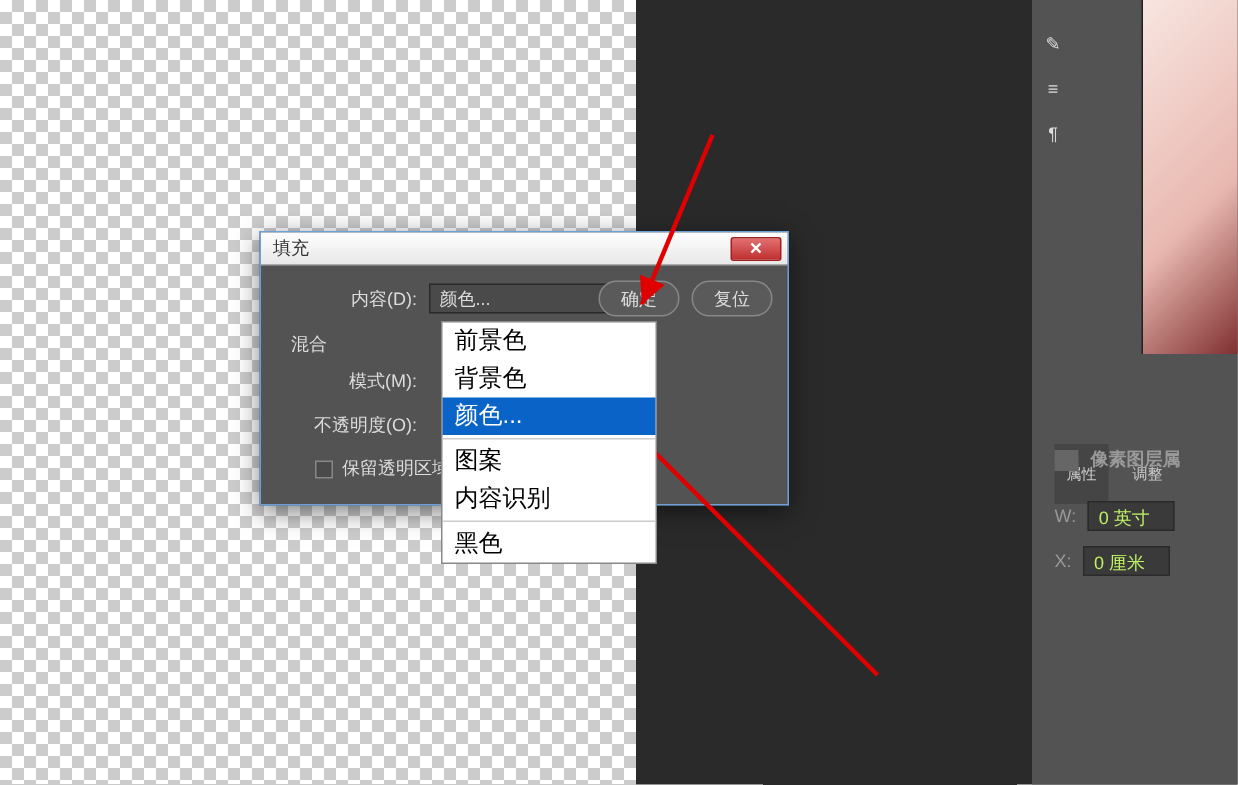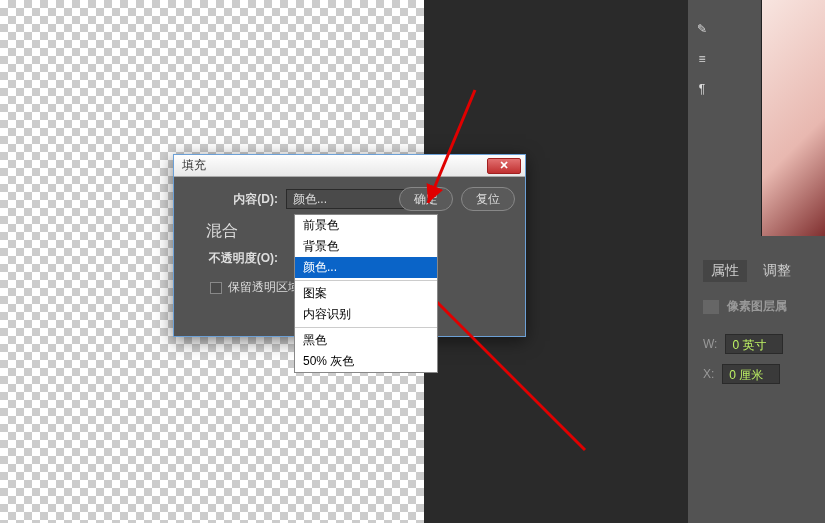--- a/index.html
+++ b/index.html
@@ -21,21 +21,21 @@
 
 .right-panel {
   position: absolute; top: 0; left: 688px; width: 137px; height: 523px;
   background: #535353;
 }
 .tool-icons { position: absolute; left: 4px; top: 20px; display: flex; flex-direction: column; gap: 12px; }
 .tool-icon { width: 20px; height: 18px; display: flex; align-items: center; justify-content: center; color: #ddd; cursor: pointer; }
 .color-picker-area { position: absolute; right: 0; top: 0; width: 64px; height: 236px; background: linear-gradient(135deg, #f8e5e0 0%, #e8b8b0 60%, #803030 100%); border-left: 1px solid #222; }
 
 .panel-tabs { position: absolute; top: 260px; left: 15px; display: flex; gap: 8px; }
-.panel-tab { padding: 2px 8px; color: #ccc; cursor: pointer; font-size: 14px; }
+.panel-tab { padding: 13px 8px; color: #ccc; cursor: pointer; font-size: 10px; margin-top: 36px; }
 .panel-tab.active { background: #454545; }
 
 .props-row { position: absolute; left: 15px; display: flex; align-items: center; gap: 8px; color: #999; font-size: 11px; }
 .props-icon-row { top: 298px; font-weight: bold; }
 .props-w-row { top: 334px; }
 .props-x-row { top: 364px; }
 .props-input { background: #3a3a3a; border: 1px solid #2a2a2a; color: #bef264; padding: 2px 6px; width: 58px; height: 20px; }
 .small-icon { width: 16px; height: 14px; background: #666; display: inline-block; }
 
 
@@ -52,22 +52,22 @@
 .dialog-title { color: #333; font-size: 12px; }
 .close-btn {
   width: 34px; height: 16px; background: linear-gradient(#e27070,#c03030);
   border: 1px solid #a02020; border-radius: 2px; color: #fff;
   display: flex; align-items: center; justify-content: center; cursor: pointer;
   font-size: 11px; font-weight: bold;
 }
 
 .dialog-body { padding: 12px; color: #ddd; position: relative; height: calc(100% - 22px); }
 .field-row { display: flex; align-items: center; margin-bottom: 12px; }
-.field-label { width: 100px; text-align: right; padding-right: 8px; color: #ddd; font-size: 12px; font-weight: bold; }
-.fieldset-label { color: #ddd; font-size: 16px; margin-left: 20px; margin-bottom: 8px; position: relative; }
+.field-label { width: 100px; text-align: right; padding-right: 8px; color: #ddd; font-size: 12px; }
+.fieldset-label { color: #ddd; font-size: 12px; margin-left: 8px; margin-bottom: 8px; position: relative; }
 
 .dropdown {
   width: 145px; height: 20px; background: #4a4a4a;
   border: 1px solid #2a2a2a; color: #ddd; padding: 0 6px;
   display: flex; align-items: center; justify-content: space-between;
   cursor: pointer; position: relative;
 }
 .dropdown-arrow { font-size: 9px; color: #ddd; }
 
 .checkbox-row { display: flex; align-items: center; gap: 6px; margin-left: 24px; margin-top: 4px; }
@@ -79,21 +79,21 @@
   color: #ddd; border-radius: 12px; cursor: pointer;
   display: flex; align-items: center; justify-content: center; font-size: 12px;
 }
 
 
 .dropdown-list {
   position: absolute; top: 214px; left: 294px; width: 144px;
   background: #fff; border: 1px solid #888; z-index: 10;
 }
 .dropdown-item {
-  padding: 2px 8px; color: #000; font-size: 12px; cursor: pointer;
+  padding: 2px 8px; color: #000; font-size: 16px; cursor: pointer;
 }
 .dropdown-item.selected { background: #0a64c8; color: #fff; }
 .dropdown-sep { height: 1px; background: #ccc; margin: 2px 0; }
 
 
 .arrow { position: absolute; pointer-events: none; }
 .arrow svg { overflow: visible; }
 </style>
 </head>
 <body>
@@ -137,20 +137,23 @@
       <span class="field-label">内容(D):</span>
       <div class="dropdown">
         <span>颜色...</span>
         <span class="dropdown-arrow">▾</span>
       </div>
     </div>
 
     <div class="fieldset-label">混合</div>
 
     <div class="field-row">
+      <span class="field-label">模式(M):</span>
+    </div>
+    <div class="field-row">
       <span class="field-label">不透明度(O):</span>
     </div>
     <div class="checkbox-row">
       <div class="checkbox"></div>
       <span>保留透明区域</span>
     </div>
 
     <div class="dialog-buttons">
       <div class="dlg-btn">确定</div>
       <div class="dlg-btn">复位</div>
@@ -160,21 +163,20 @@
 
 <div class="dropdown-list">
   <div class="dropdown-item">前景色</div>
   <div class="dropdown-item">背景色</div>
   <div class="dropdown-item selected">颜色...</div>
   <div class="dropdown-sep"></div>
   <div class="dropdown-item">图案</div>
   <div class="dropdown-item">内容识别</div>
   <div class="dropdown-sep"></div>
   <div class="dropdown-item">黑色</div>
-  <div class="dropdown-item">50% 灰色</div>
 </div>
 
 <div class="arrow" style="left:420px;top:85px;">
   <svg width="60" height="130">
       <defs>
         <marker id="ah1" markerWidth="8" markerHeight="8" refX="6" refY="3" orient="auto">
           <path d="M0,0 L6,3 L0,6 Z" fill="#e00000"></path>
         </marker>
       </defs>
       <line x1="55" y1="5" x2="8" y2="118" stroke="#e00000" stroke-width="3" marker-end="url(#ah1)"></line>

